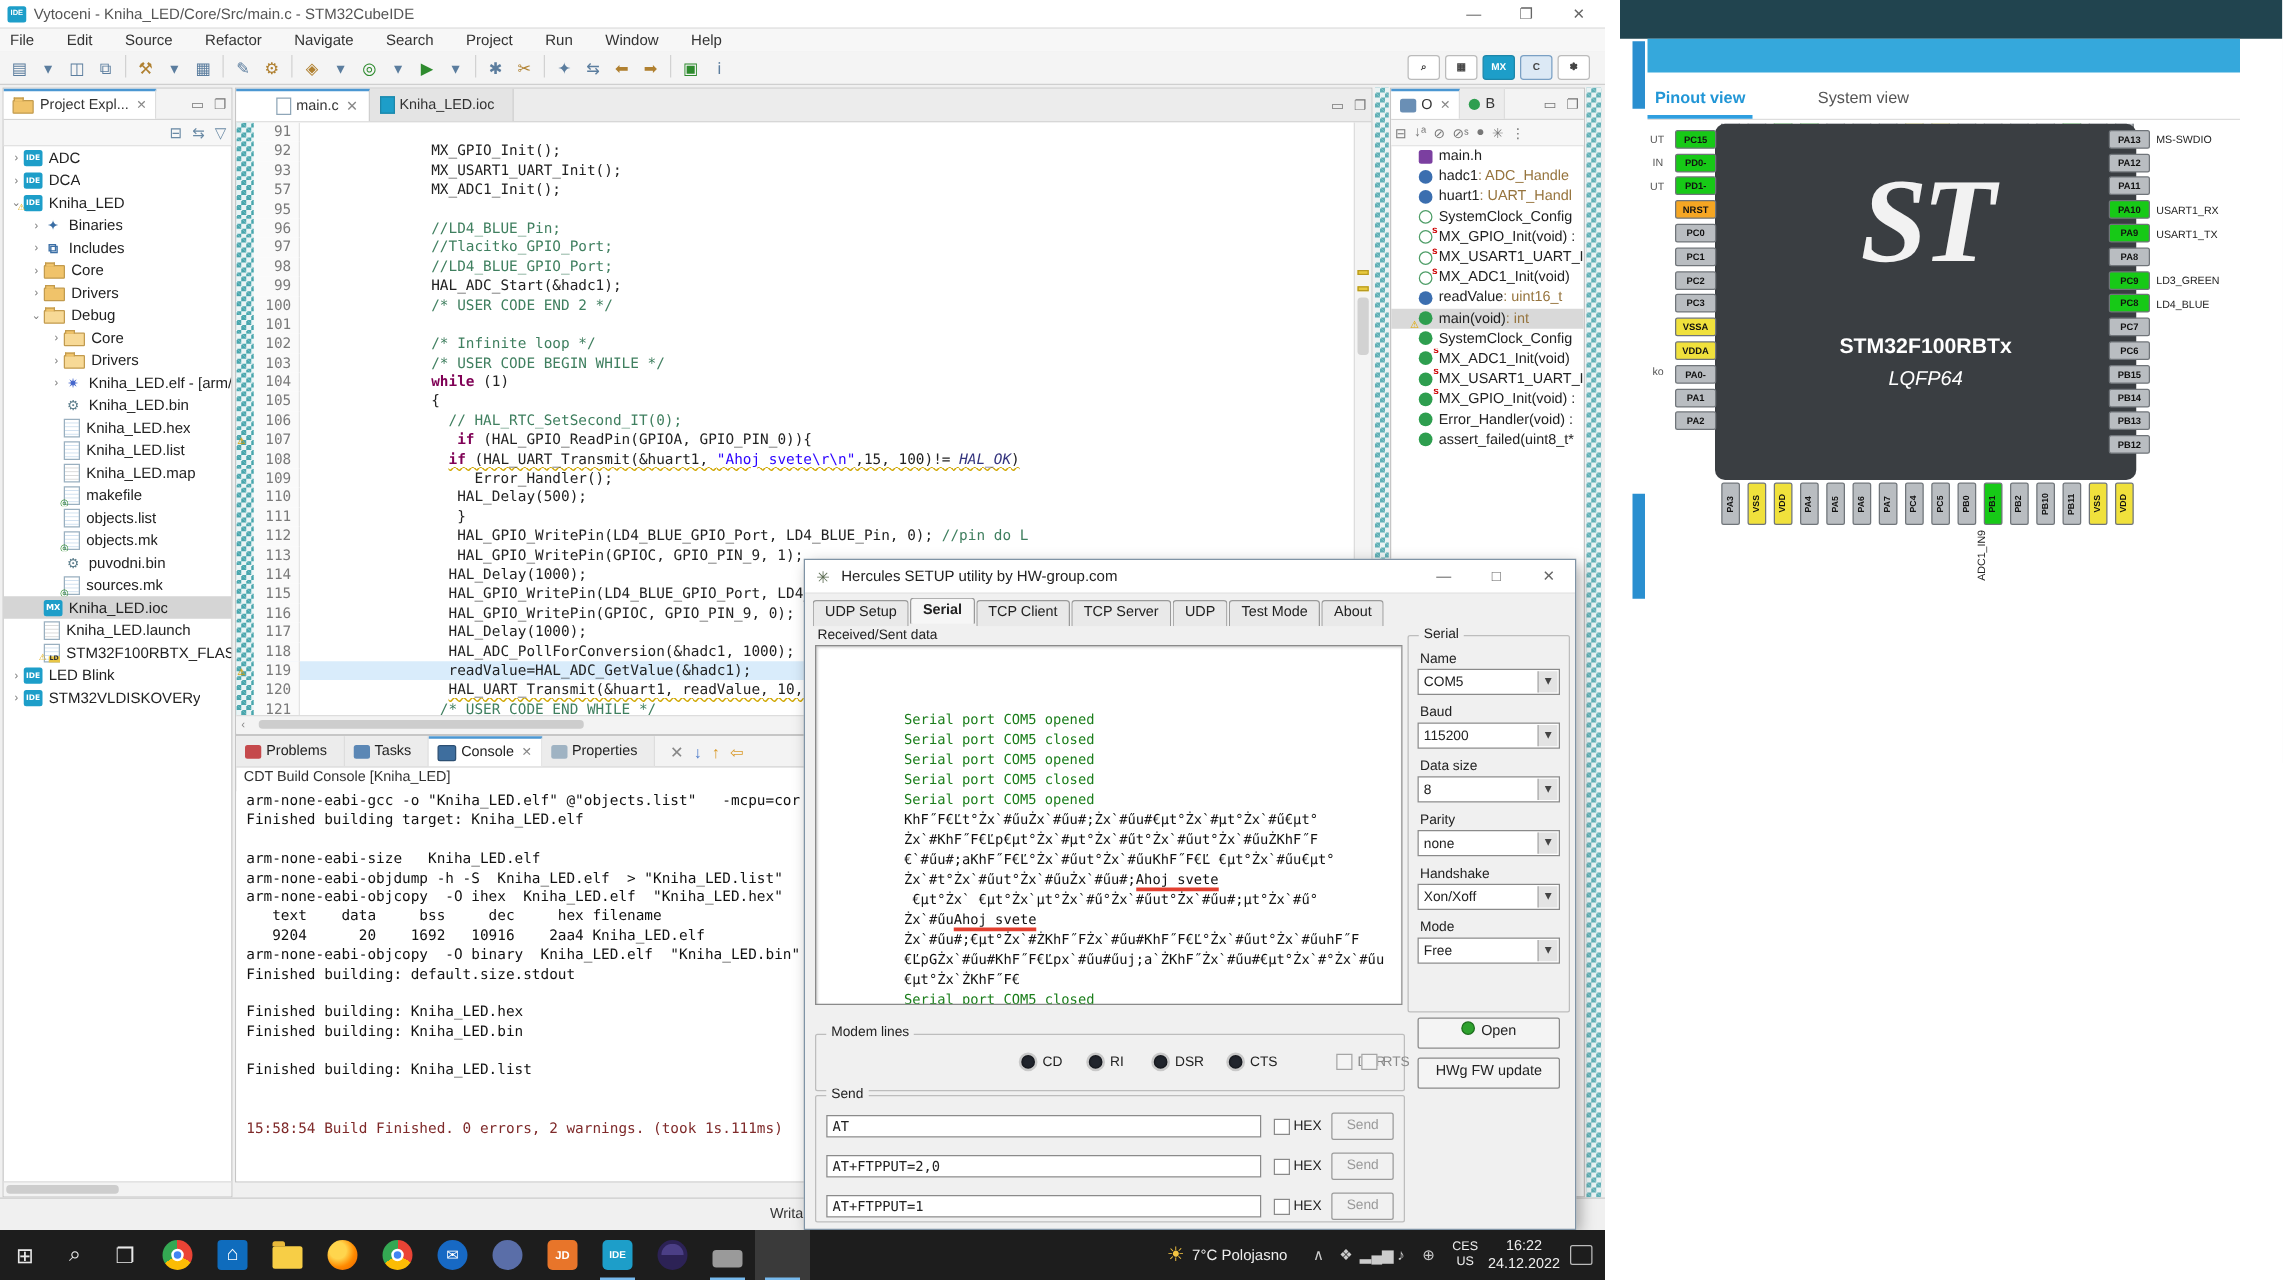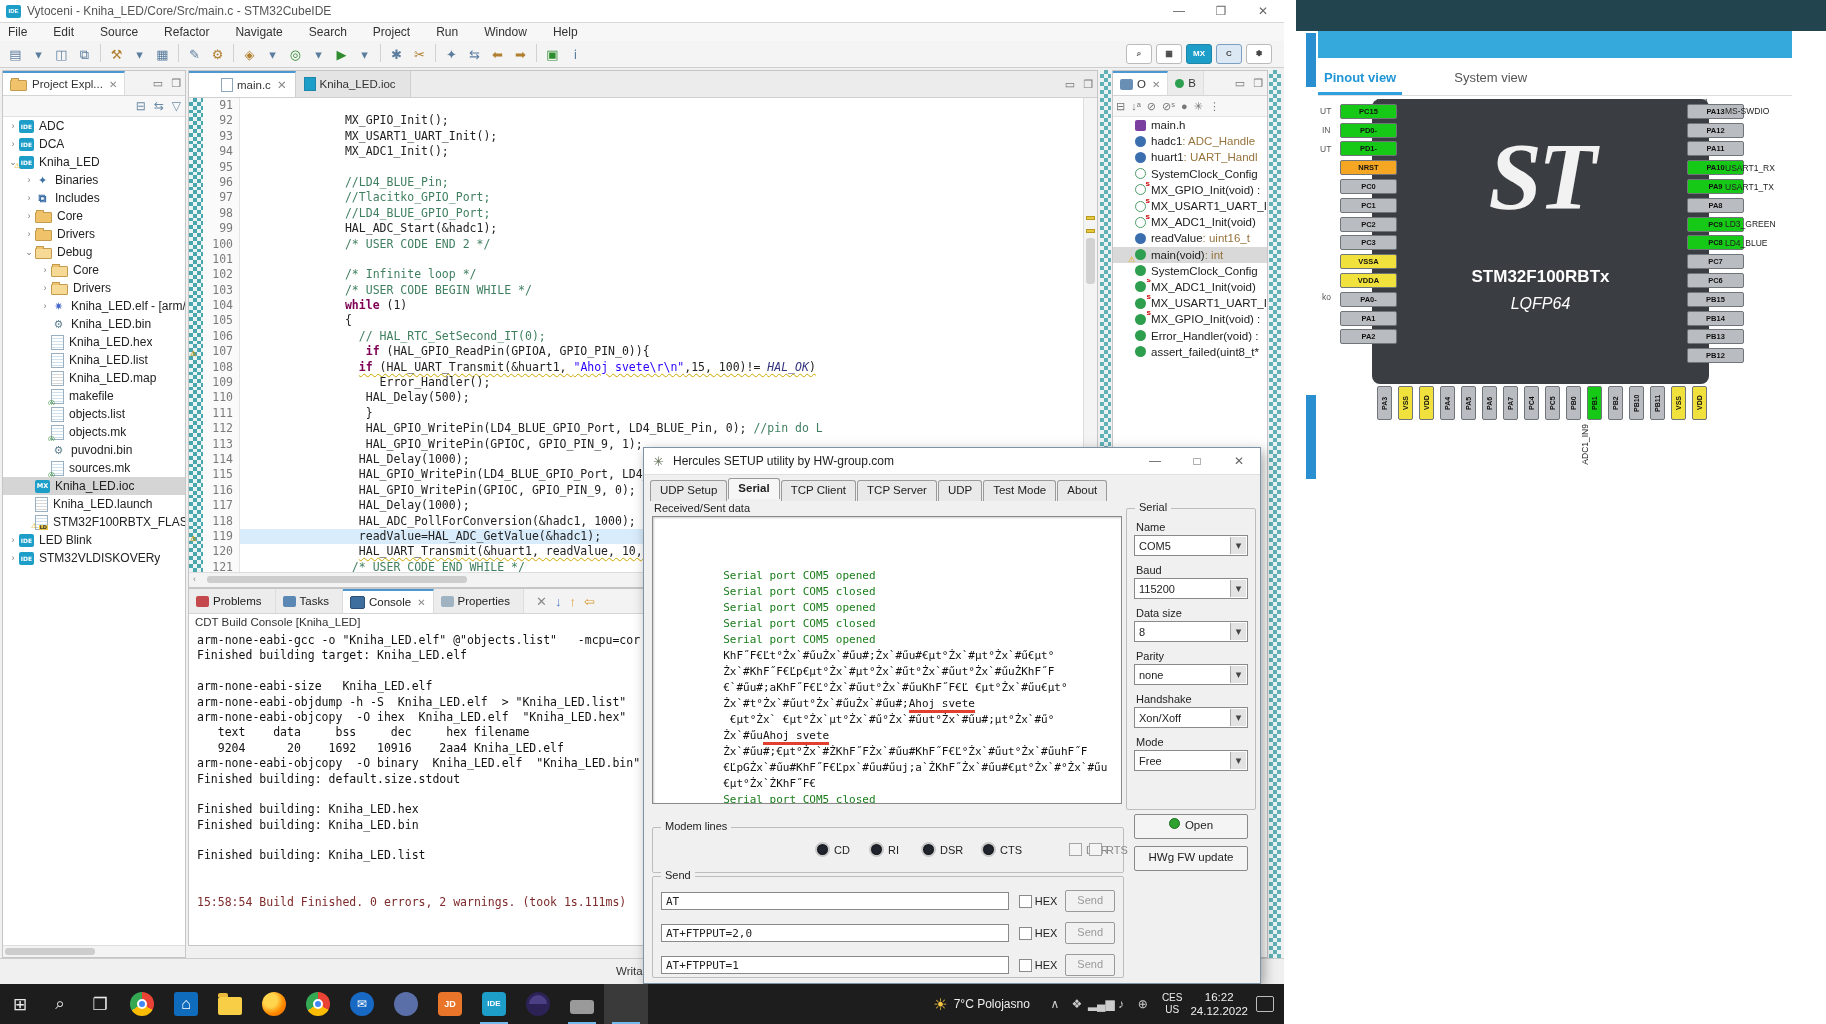--- a/index.html
+++ b/index.html
@@ -158,21 +158,21 @@
   .pinhdr{position:absolute;left:1296px;top:0;width:530px;height:31px;background:#21444f;}
   .pinblue{position:absolute;left:1318px;top:31px;width:474px;height:27px;background:#35a8dc;}
   .bluechip{position:absolute;width:10px;background:#2a8fd0;}
   .pintabs{position:absolute;left:1318px;top:66px;width:474px;height:29px;border-bottom:1px solid #ddd;display:flex;font-size:13px;}
   .pintab{margin-right:46px;padding:4px 6px;color:#555;}
   .pintab.active{color:#2196d6;border-bottom:3px solid #2f9fe0;font-weight:bold;}
   .chip{position:absolute;left:1372px;top:99px;width:337px;height:285px;background:#3a3e42;border-radius:8px;color:#fff;}
   .stlogo{position:absolute;left:0;right:0;top:22px;text-align:center;font:bold italic 96px "Liberation Serif",serif;color:#f2f2f2;letter-spacing:-4px;}
   .chipname{position:absolute;left:0;right:0;top:168px;text-align:center;font-size:17px;font-weight:bold;color:#fff;}
   .chippkg{position:absolute;left:0;right:0;top:196px;text-align:center;font-style:italic;font-size:16px;color:#fff;}
-  .pin{display:block;width:57px;height:15px;border:1px solid #70757a;border-radius:2px;background:#b9bdc1;color:#111;
+  .pin{display:block;width:33px;height:15px;border:1px solid #70757a;border-radius:2px;background:#b9bdc1;color:#111;
        font:bold 7.5px/14px "Liberation Sans",sans-serif;text-align:center;box-sizing:border-box;}
   .pin.green{background:#17c917;} .pin.yellow{background:#f0e13c;} .pin.orange{background:#f5a623;}
   .pinrowL{position:absolute;left:1340px;top:102px;}
   .pinrowR{position:absolute;left:1687px;top:102px;}
   .prow{height:18.8px;display:flex;align-items:center;position:relative;}
   .extlbl{position:absolute;left:38px;font-size:8.5px;color:#222;white-space:nowrap;}
   .pinrowB{position:absolute;left:1377px;top:386px;display:flex;}
   .pinB{width:15px;height:34px;border:1px solid #70757a;border-radius:2px;background:#b9bdc1;color:#111;margin-right:6px;
         font:bold 7px "Liberation Sans",sans-serif;text-align:center;box-sizing:border-box;
         writing-mode:vertical-rl;transform:rotate(180deg);line-height:13px;}
@@ -476,21 +476,21 @@
           </div>
           <div class="crow">
             <span class="cmargin"></span>
             <span class="cnum">93</span>
             <span class="ctext">
               
             <span>  MX_ADC1_Init();</span></span>
           </div>
           <div class="crow">
             <span class="cmargin"></span>
-            <span class="cnum">94</span>
+            <span class="cnum">57</span>
           </div>
           <div class="crow">
             <span class="cmargin"></span>
             <span class="cnum">95</span>
             <span class="ctext">
               
             <span class="cm">  //LD4_BLUE_Pin;</span></span>
           </div>
           <div class="crow">
             <span class="cmargin"></span>

